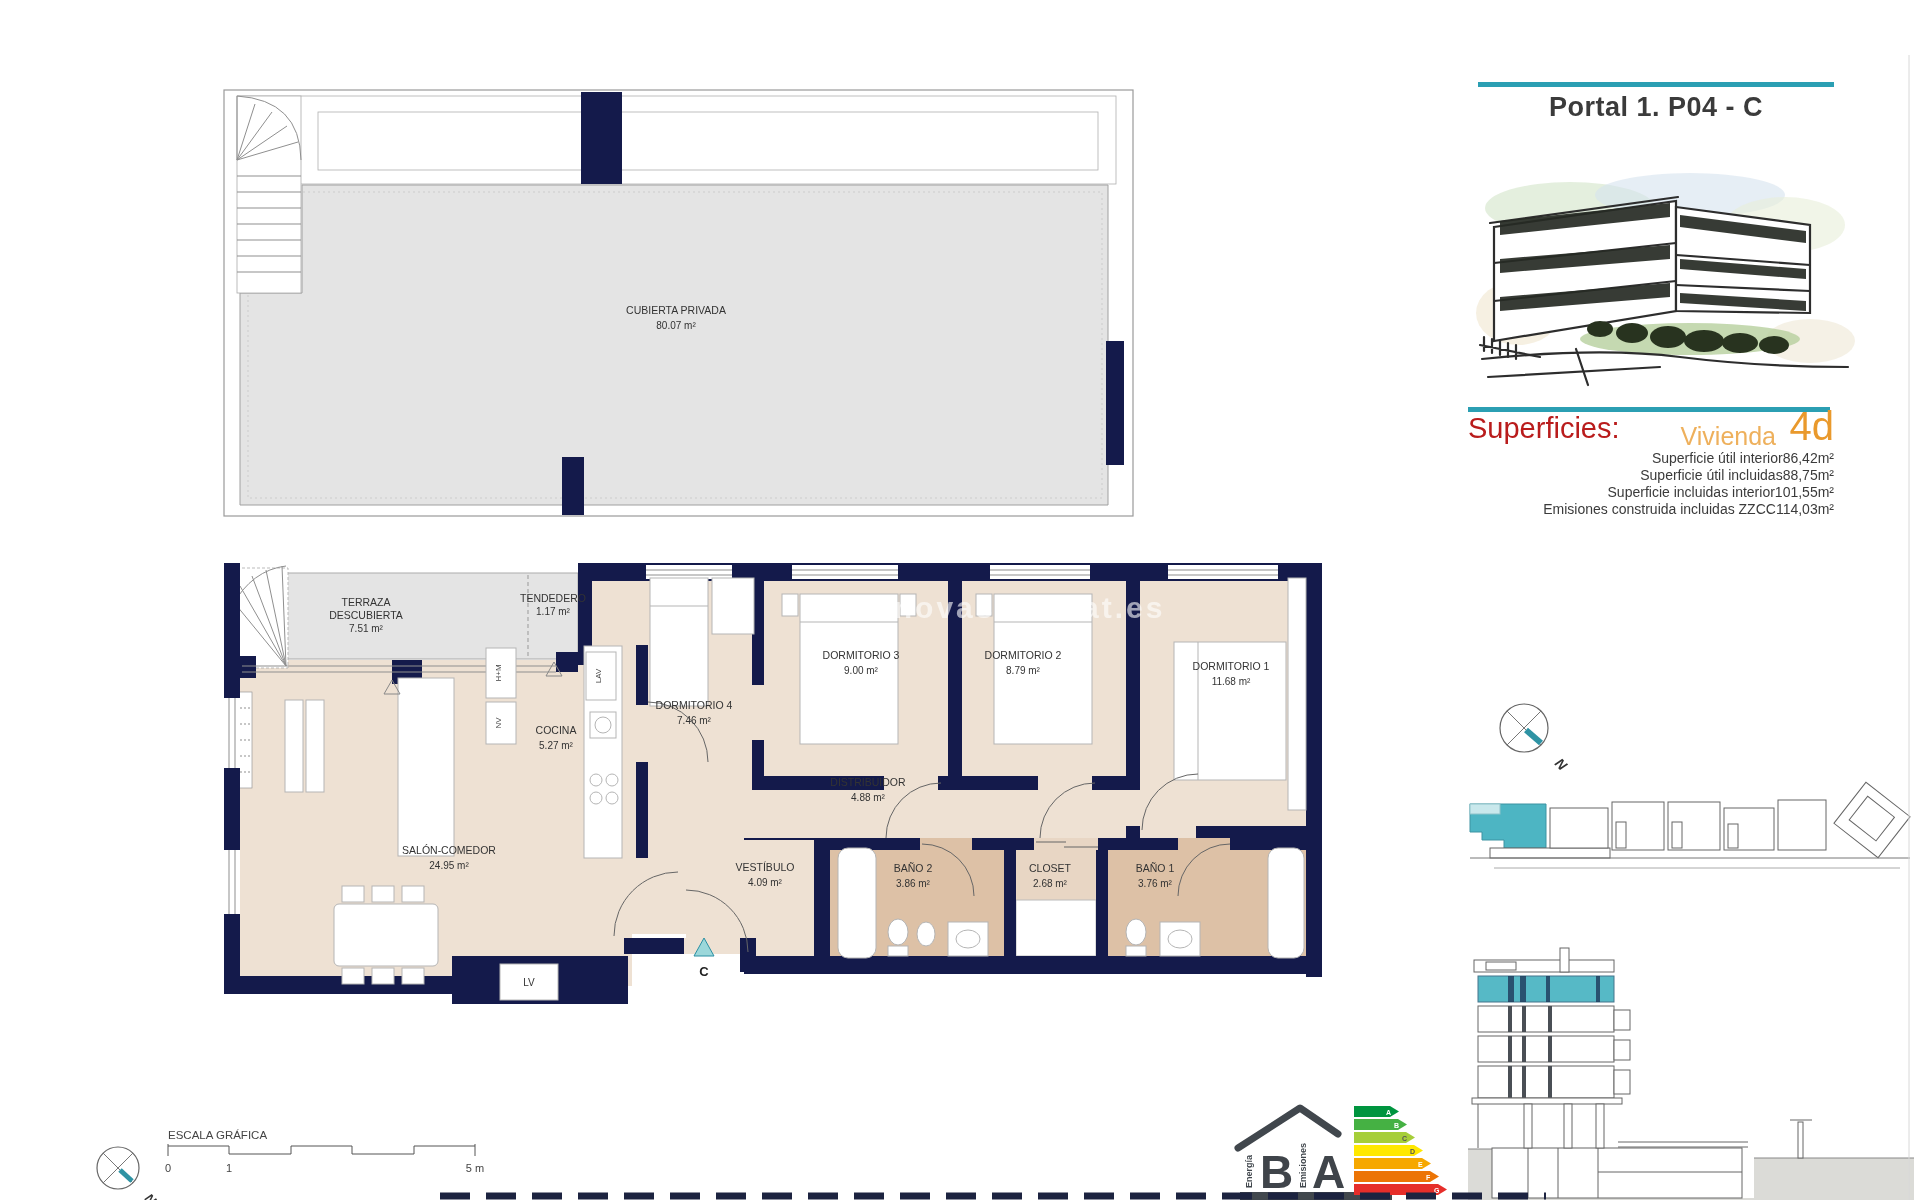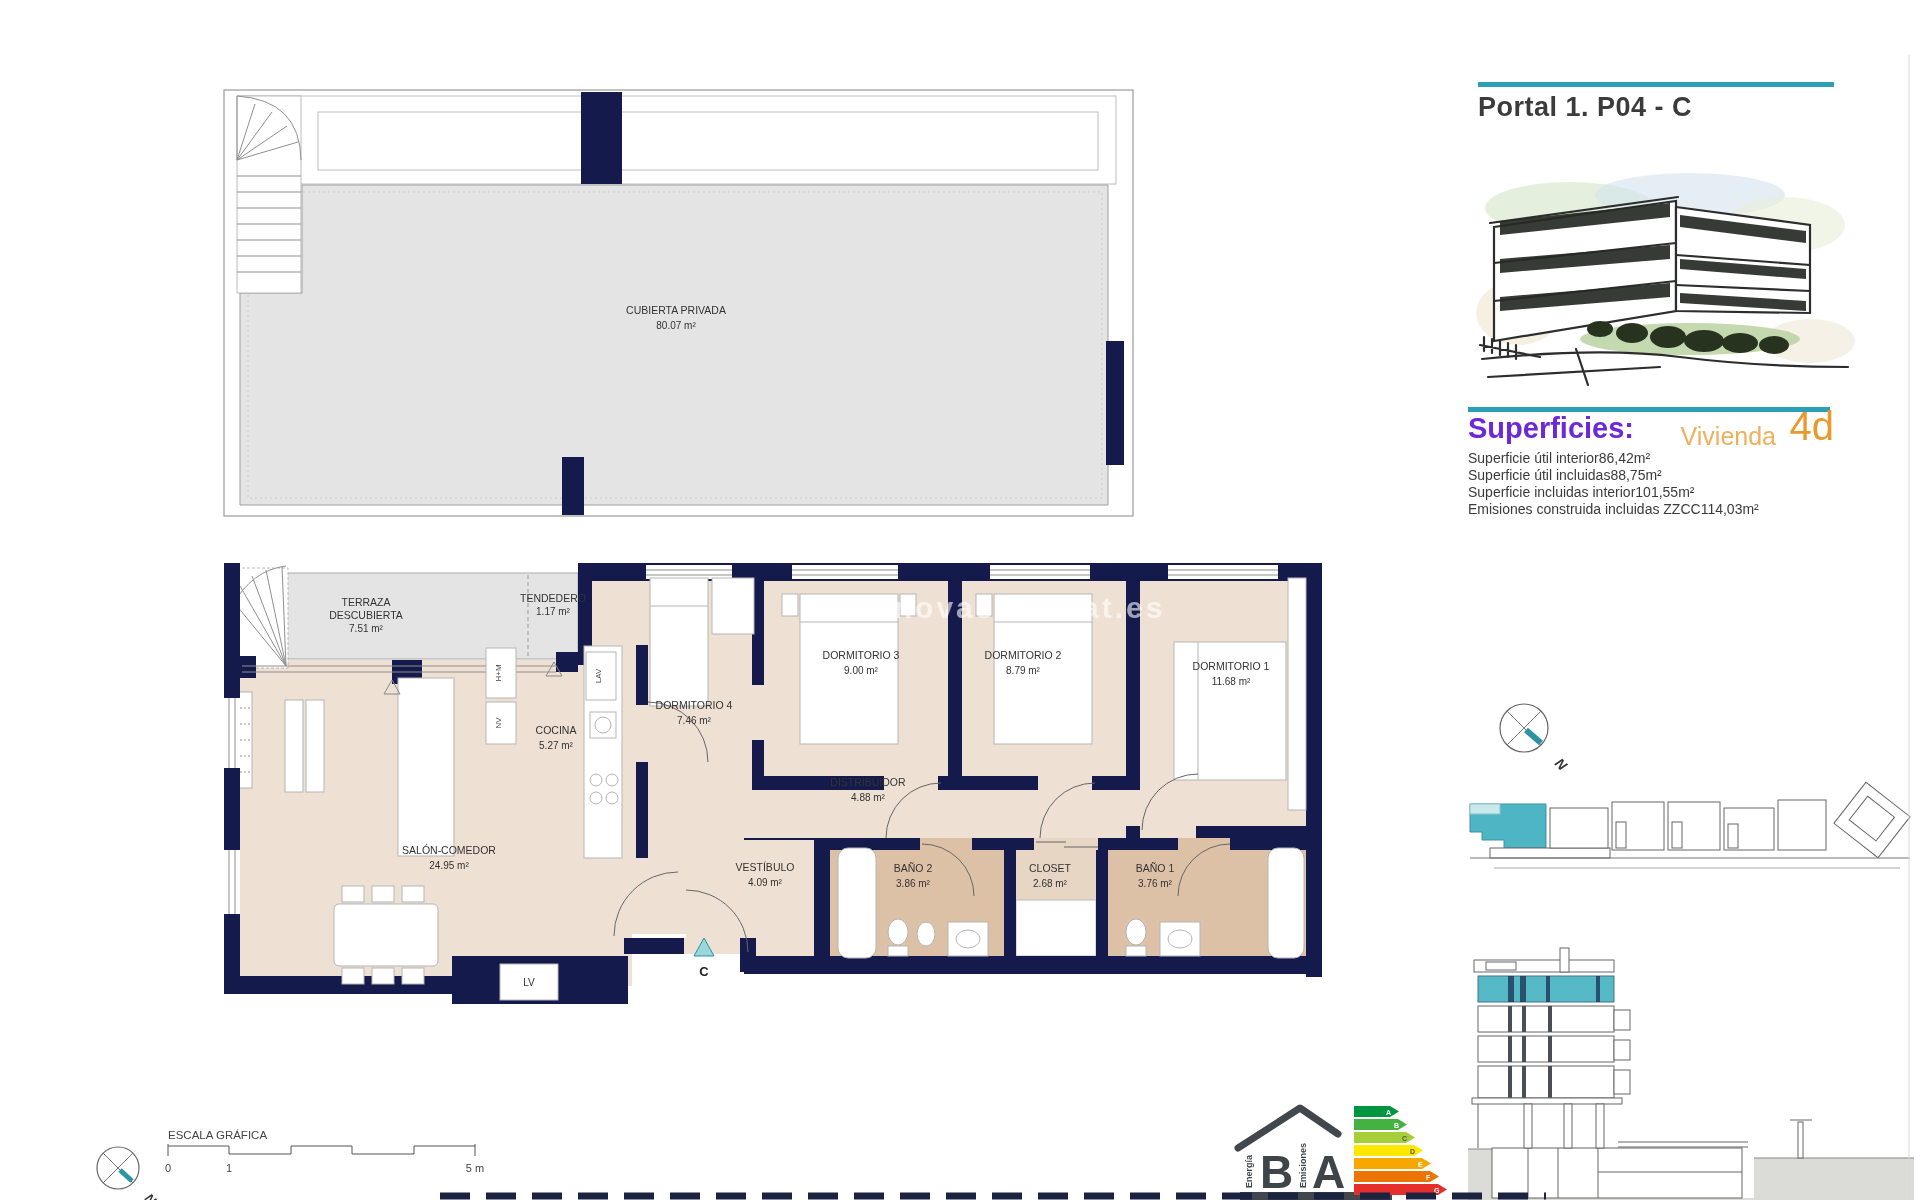--- a/index.html
+++ b/index.html
@@ -1,27 +1,27 @@
 <!DOCTYPE html>
 <html><head>
 <meta charset="utf-8">
 <style>
   html,body{margin:0;padding:0;background:#fff;width:1920px;height:1200px;overflow:hidden;
     font-family:"Liberation Sans",sans-serif;position:relative}
   .abs{position:absolute}
   #rule1{left:1478px;top:82px;width:356px;height:5px;background:#2b9fb3}
   #rule2{left:1468px;top:407px;width:362px;height:5px;background:#2b9fb3}
-  #portal-title{left:1478px;top:92px;width:356px;font-size:27px;
+  #portal-title{left:1478px;top:92px;width:356px;text-align:center;font-size:27px;
     font-weight:bold;color:#3b3b3b;letter-spacing:.5px}
   #sup{left:1468px;top:412px;width:366px}
-  #sup .head{font-size:29px;font-weight:bold;color:#6d28d9}
+  #sup .head{font-size:29px;font-weight:normal;color:#b91c1c}
   #sup .viv{position:absolute;right:58px;top:10px;font-size:25px;color:#eeb05c}
   #sup .code{position:absolute;right:0;top:-8px;font-size:40px;font-weight:normal;color:#e9992c}
   #sup .rows{margin-top:5px}
-  #sup .s-row{display:flex;justify-content:flex-start;font-size:14px;color:#3b3b3b;line-height:17px}
+  #sup .s-row{display:flex;justify-content:flex-end;font-size:14px;color:#3b3b3b;line-height:17px}
   svg text{font-family:"Liberation Sans",sans-serif}
   .t{font-size:10.5px;fill:#333;text-anchor:middle}
   .ta{font-size:10px;fill:#333;text-anchor:middle}
   .tv{font-size:8px;fill:#444;text-anchor:middle}
   .w{fill:#141a4b}
   .fx{fill:#fff;stroke:#b5b5b5;stroke-width:1}
   .ln{stroke:#8f8f8f;stroke-width:1;fill:none}
   .arc{stroke:#666;stroke-width:1;fill:none}
   .sk{stroke:#2d2d2d;stroke-width:2.2;fill:none;stroke-linejoin:round;stroke-linecap:round}
 </style>

